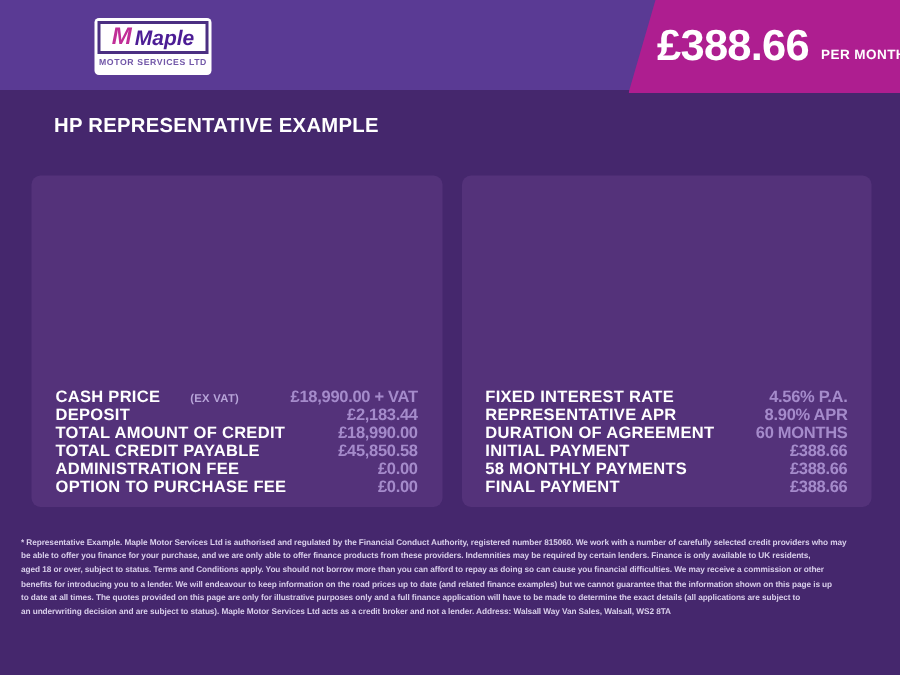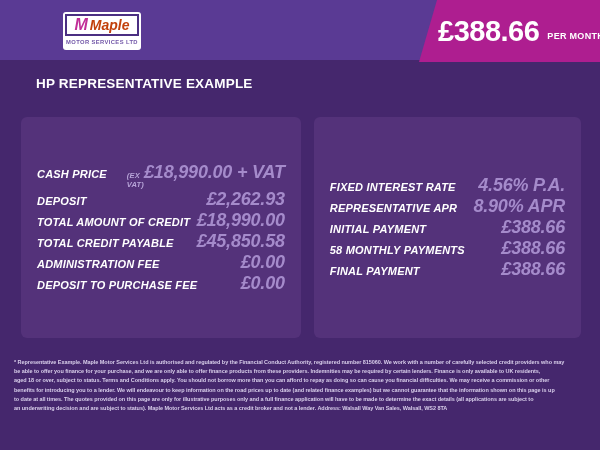--- a/index.html
+++ b/index.html
@@ -14,21 +14,21 @@
 
   .logo {
     position:absolute; left:63px; top:12px; width:78px; height:38px;
     background:#ffffff; border-radius:3px; padding:2px; box-sizing:border-box;
   }
   .logo-top {
     height:22px; border:2px solid #4B2F82; box-sizing:border-box;
     display:flex; align-items:center; justify-content:center; background:#ffffff;
   }
   .logo-m { color:#C12E97; font-style:italic; font-weight:bold; font-size:16px; line-height:1; margin-right:2px; }
-  .logo-name { color:#c2410c; font-style:italic; font-weight:bold; font-size:14px; line-height:1; }
+  .logo-name { color:#4c1d95; font-style:italic; font-weight:bold; font-size:14px; line-height:1; }
   .logo-sub {
     height:12px; display:flex; align-items:center; justify-content:center;
     color:#7257A8; font-size:5.8px; font-weight:bold; letter-spacing:0.4px; white-space:nowrap;
   }
 
   .price-banner {
     position:absolute; top:0; left:419px; width:181px; height:62px;
     background:#AE1E90;
     clip-path:polygon(18px 0, 181px 0, 181px 62px, 0 62px);
     display:flex; align-items:center; padding-left:19px; box-sizing:border-box;
@@ -43,27 +43,27 @@
   }
 
   
   .panels {
     position:absolute; top:117px; left:21px; width:560px; height:221px;
     display:flex; gap:13px;
   }
   .panel {
     flex:1; background:#54327A; border-radius:6px;
     padding:7px 16px; box-sizing:border-box;
-    display:flex; flex-direction:column; justify-content:center;font-style:italic;
+    display:flex; flex-direction:column; justify-content:flex-end;
   }
   .row { display:flex; justify-content:space-between; align-items:baseline; }
   .row-left { display:flex; align-items:baseline; }
   .row-label { color:#ffffff; font-weight:bold; font-size:11px; letter-spacing:0.2px; white-space:nowrap; }
   .row-note { color:#B7A4D8; font-weight:bold; font-size:7.5px; margin-left:20px; letter-spacing:0.2px; }
-  .row-value { color:#A58BCB; font-weight:bold; font-size:18px; letter-spacing:-0.2px; white-space:nowrap; }
+  .row-value { color:#A58BCB; font-weight:bold; font-size:11px; letter-spacing:-0.2px; white-space:nowrap; }
 
   
   .footer { position:absolute; left:14px; top:358px; width:574px; }
   .footer-line {
     color:#D8CEEA; font-size:5.5px; font-weight:bold; letter-spacing:-0.05px;
     line-height:9.2px; white-space:nowrap; overflow:hidden;
   }
 </style>
 </head>
 <body>
@@ -91,48 +91,52 @@
     <div class="panel">
       <div class="row">
         <span class="row-left">
           <span class="row-label">CASH PRICE</span>
           <span class="row-note">(EX VAT)</span>
         </span>
         <span class="row-value">£18,990.00 + VAT</span>
       </div>
       <div class="row">
         <span class="row-label">DEPOSIT</span>
-        <span class="row-value">£2,262.93</span>
+        <span class="row-value">£2,183.44</span>
       </div>
       <div class="row">
         <span class="row-label">TOTAL AMOUNT OF CREDIT</span>
         <span class="row-value">£18,990.00</span>
       </div>
       <div class="row">
         <span class="row-label">TOTAL CREDIT PAYABLE</span>
         <span class="row-value">£45,850.58</span>
       </div>
       <div class="row">
         <span class="row-label">ADMINISTRATION FEE</span>
         <span class="row-value">£0.00</span>
       </div>
       <div class="row">
-        <span class="row-label">DEPOSIT TO PURCHASE FEE</span>
+        <span class="row-label">OPTION TO PURCHASE FEE</span>
         <span class="row-value">£0.00</span>
       </div>
     </div>
 
     <div class="panel">
       <div class="row">
         <span class="row-label">FIXED INTEREST RATE</span>
         <span class="row-value">4.56% P.A.</span>
       </div>
       <div class="row">
         <span class="row-label">REPRESENTATIVE APR</span>
         <span class="row-value">8.90% APR</span>
+      </div>
+      <div class="row">
+        <span class="row-label">DURATION OF AGREEMENT</span>
+        <span class="row-value">60 MONTHS</span>
       </div>
       <div class="row">
         <span class="row-label">INITIAL PAYMENT</span>
         <span class="row-value">£388.66</span>
       </div>
       <div class="row">
         <span class="row-label">58 MONTHLY PAYMENTS</span>
         <span class="row-value">£388.66</span>
       </div>
       <div class="row">

